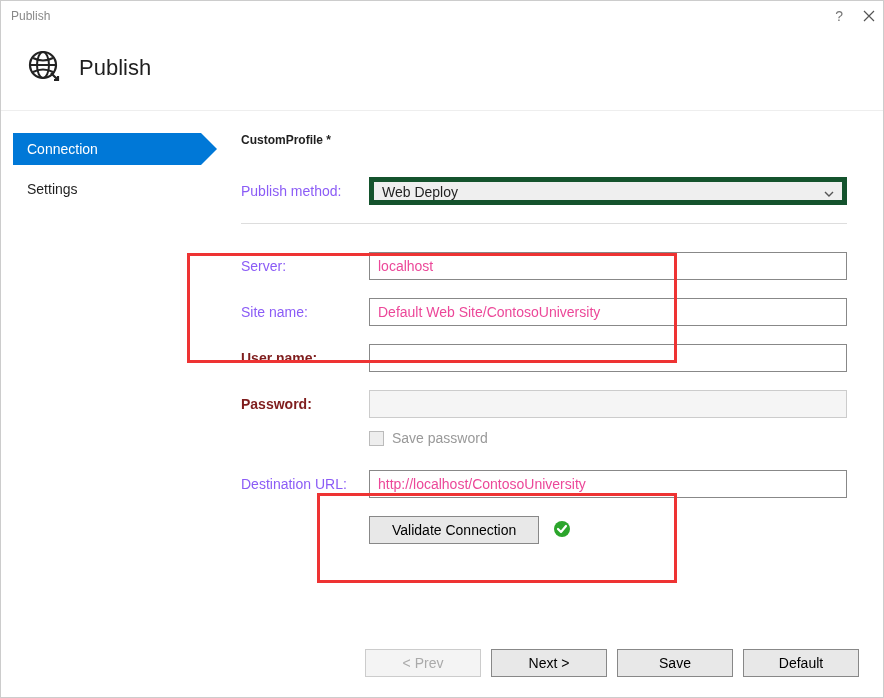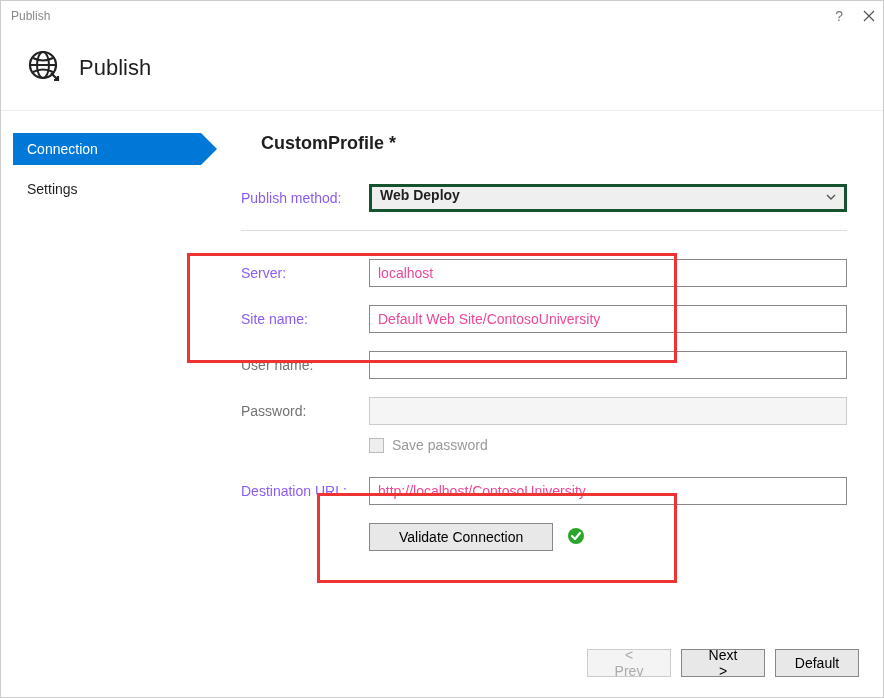--- a/index.html
+++ b/index.html
@@ -18,38 +18,38 @@
       content: "";
       position: absolute;
       right: -16px;
       top: 0;
       width: 0; height: 0;
       border-top: 16px solid transparent;
       border-bottom: 16px solid transparent;
       border-left: 16px solid #0078D7;
     }
     .main { flex: 1; padding: 0 36px 0 40px; position: relative; }
-    .profile-title { font-weight: 600; font-size: 18px; margin-bottom: 30px; margin-left: 20px; }
+    .profile-title { font-weight: 600; font-size: 12px; margin-bottom: 30px; }
     .row { display: flex; align-items: center; margin-bottom: 18px; }
     .row label { width: 128px; flex: 0 0 128px; font-size: 14px; color: #8b5cf6; }
-    .row label.dim { color: #737373; }
+    .row label.dim { color: #7f1d1d; font-weight: bold; }
     .row .field { flex: 1; }
-    .select { width: 100%; height: 28px; border: 3px solid #14532d; background: #efefef; display: flex; align-items: flex-start; justify-content: space-between; padding: 0 8px; font-size: 14px; font-weight: bold; }
+    .select { width: 100%; height: 28px; border: 5px solid #14532d; background: #efefef; display: flex; align-items: flex-end; justify-content: space-between; padding: 0 8px; font-size: 14px; }
     .divider { height: 1px; background: #ddd; margin: 18px 0 28px 0; }
     .input { width: 100%; height: 28px; border: 1px solid #888; padding: 0 8px; font-size: 14px; color: #ec4899; background: #fff; font-family: inherit; }
     .input:disabled { background: #f5f5f5; border-color: #ccc; }
     .checkbox-row { display: flex; align-items: center; padding-left: 128px; margin-bottom: 24px; margin-top: -6px; text-align: center; }
     .checkbox { width: 15px; height: 15px; border: 1px solid #bbb; background: #eee; margin-right: 8px; }
     .checkbox-label { color: #999; font-size: 14px; }
     .validate-row { display: flex; align-items: center; padding-left: 0; gap: 14px; }
-    .btn { height: 28px; padding: 0 29px; border: 1px solid #888; background: #e8e8e8; font-size: 14px; cursor: pointer; font-family: inherit; }
+    .btn { height: 28px; padding: 0 22px; border: 1px solid #888; background: #e8e8e8; font-size: 14px; cursor: pointer; font-family: inherit; }
     .btn:disabled { color: #aaa; border-color: #ccc; background: #f4f4f4; cursor: default; }
     .hl-red { position: absolute; border: 3px solid #e33; pointer-events: none; }
     .footer { display: flex; justify-content: flex-end; gap: 10px; padding: 12px 24px 20px 0; }
-    .footer .btn { width: 84px; text-align: center; display: inline-flex; align-items: center; justify-content: center; }
+    .footer .btn { width: 116px; text-align: center; display: inline-flex; align-items: center; justify-content: center; }
   </style>
 </head>
 <body>
 
 <div class="window">
   <div class="titlebar">
     <span>Publish</span>
     <div class="titlebar-right">
       <span style="font-size:14px;color:#777;">?</span>
       <span>
@@ -147,15 +147,16 @@
       </div>
 
       <div class="hl-red" style="left:-14px; top:120px; width:490px; height:110px;"></div>
       <div class="hl-red" style="left:116px; top:360px; width:360px; height:90px;"></div>
     </div>
   </div>
 
   <div class="footer">
     <button class="btn" disabled="">&lt; Prev</button>
     <button class="btn">Next &gt;</button>
+    <button class="btn">Save</button>
     <button class="btn">Default</button>
   </div>
 </div>
 
 </body></html>

